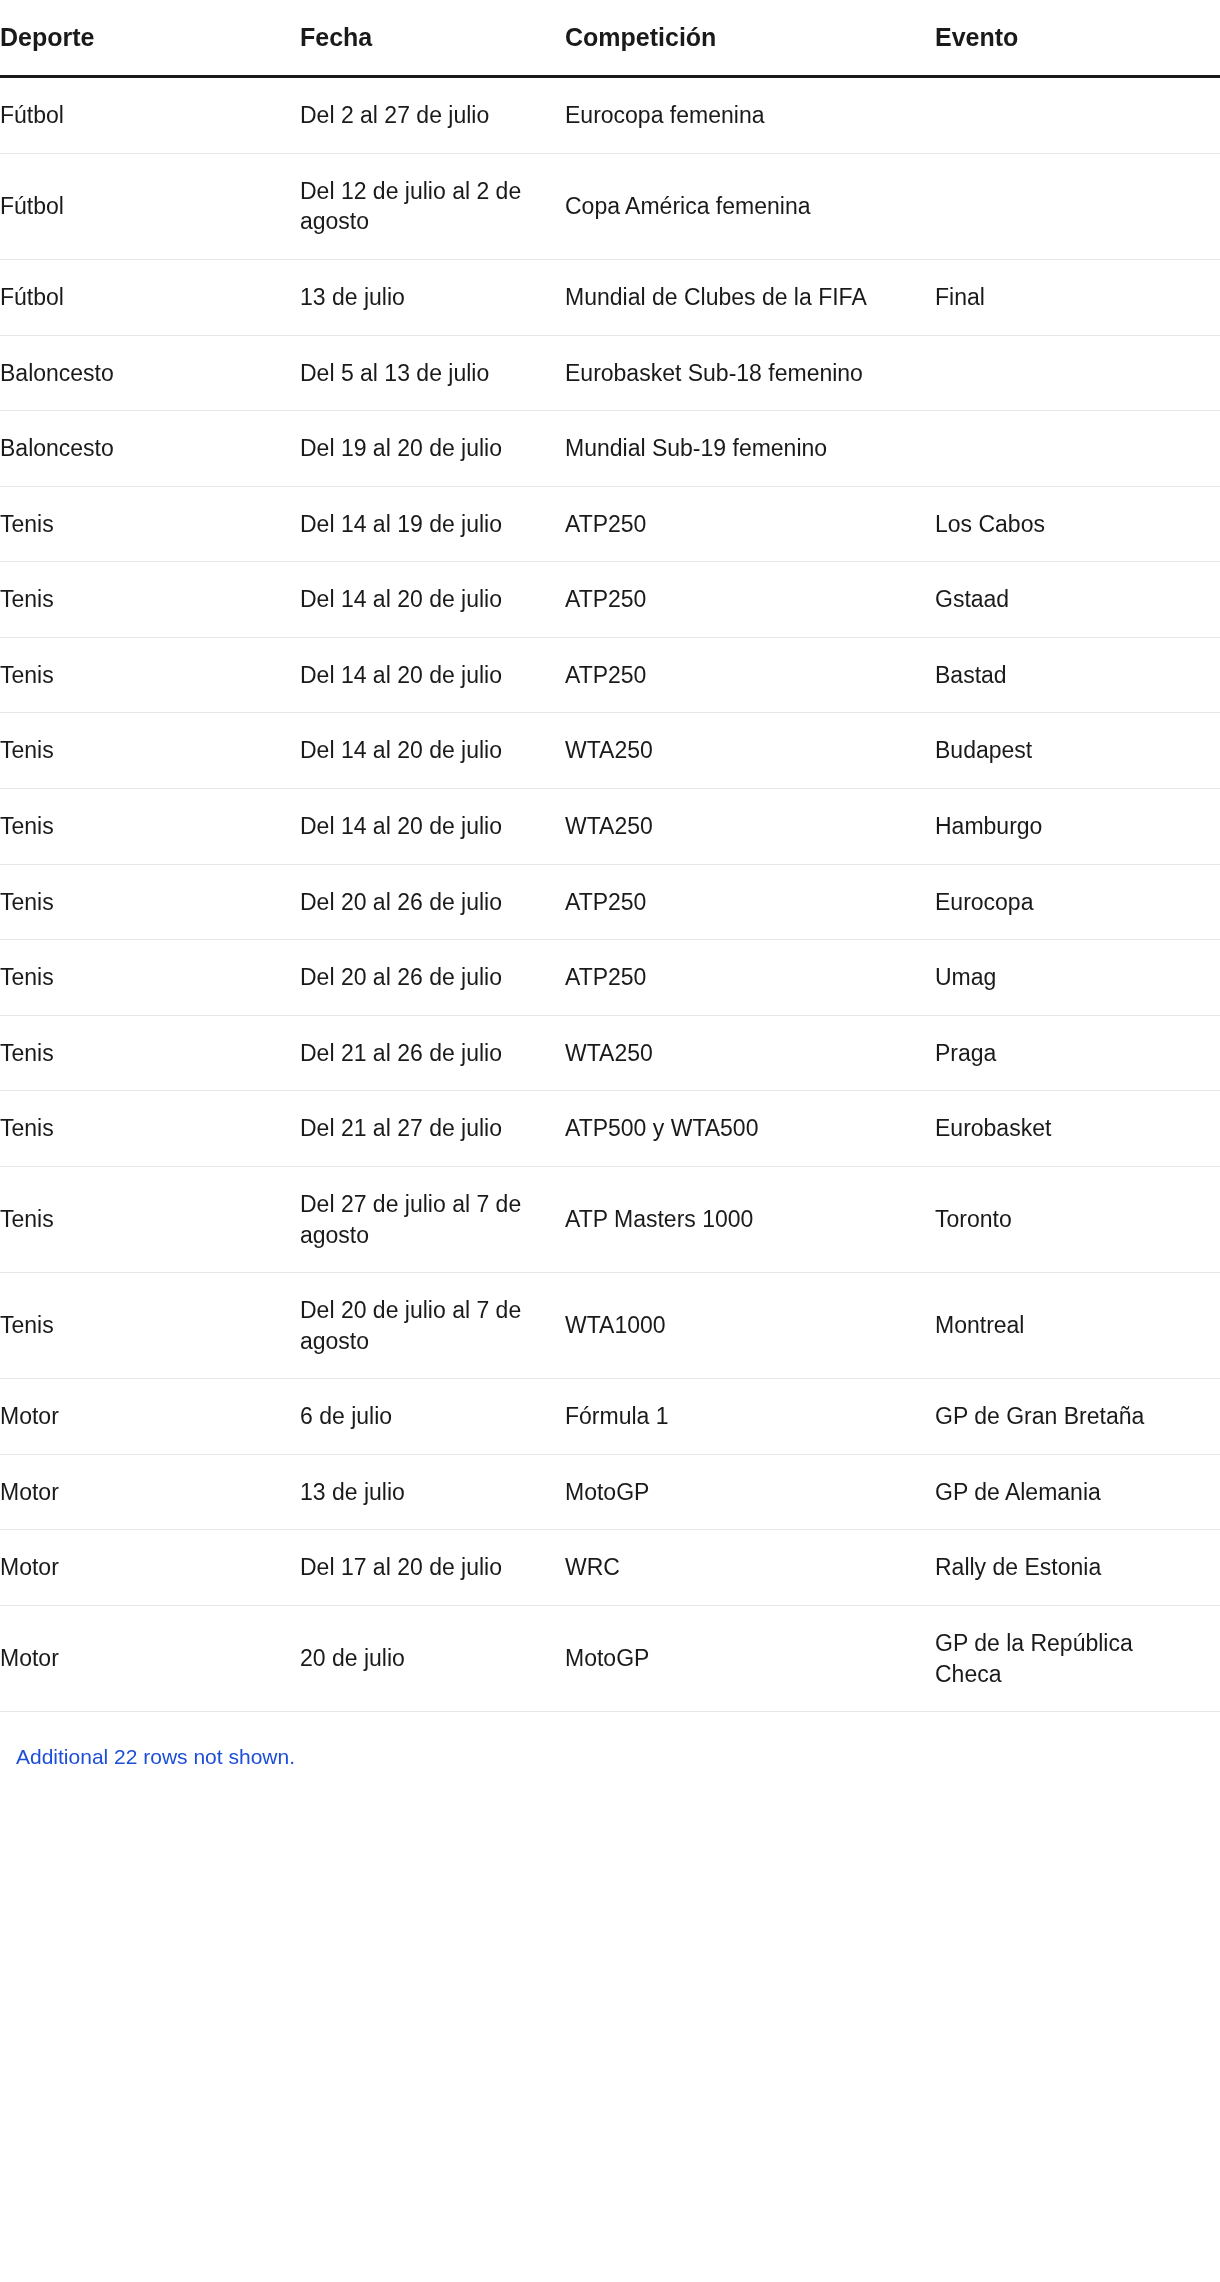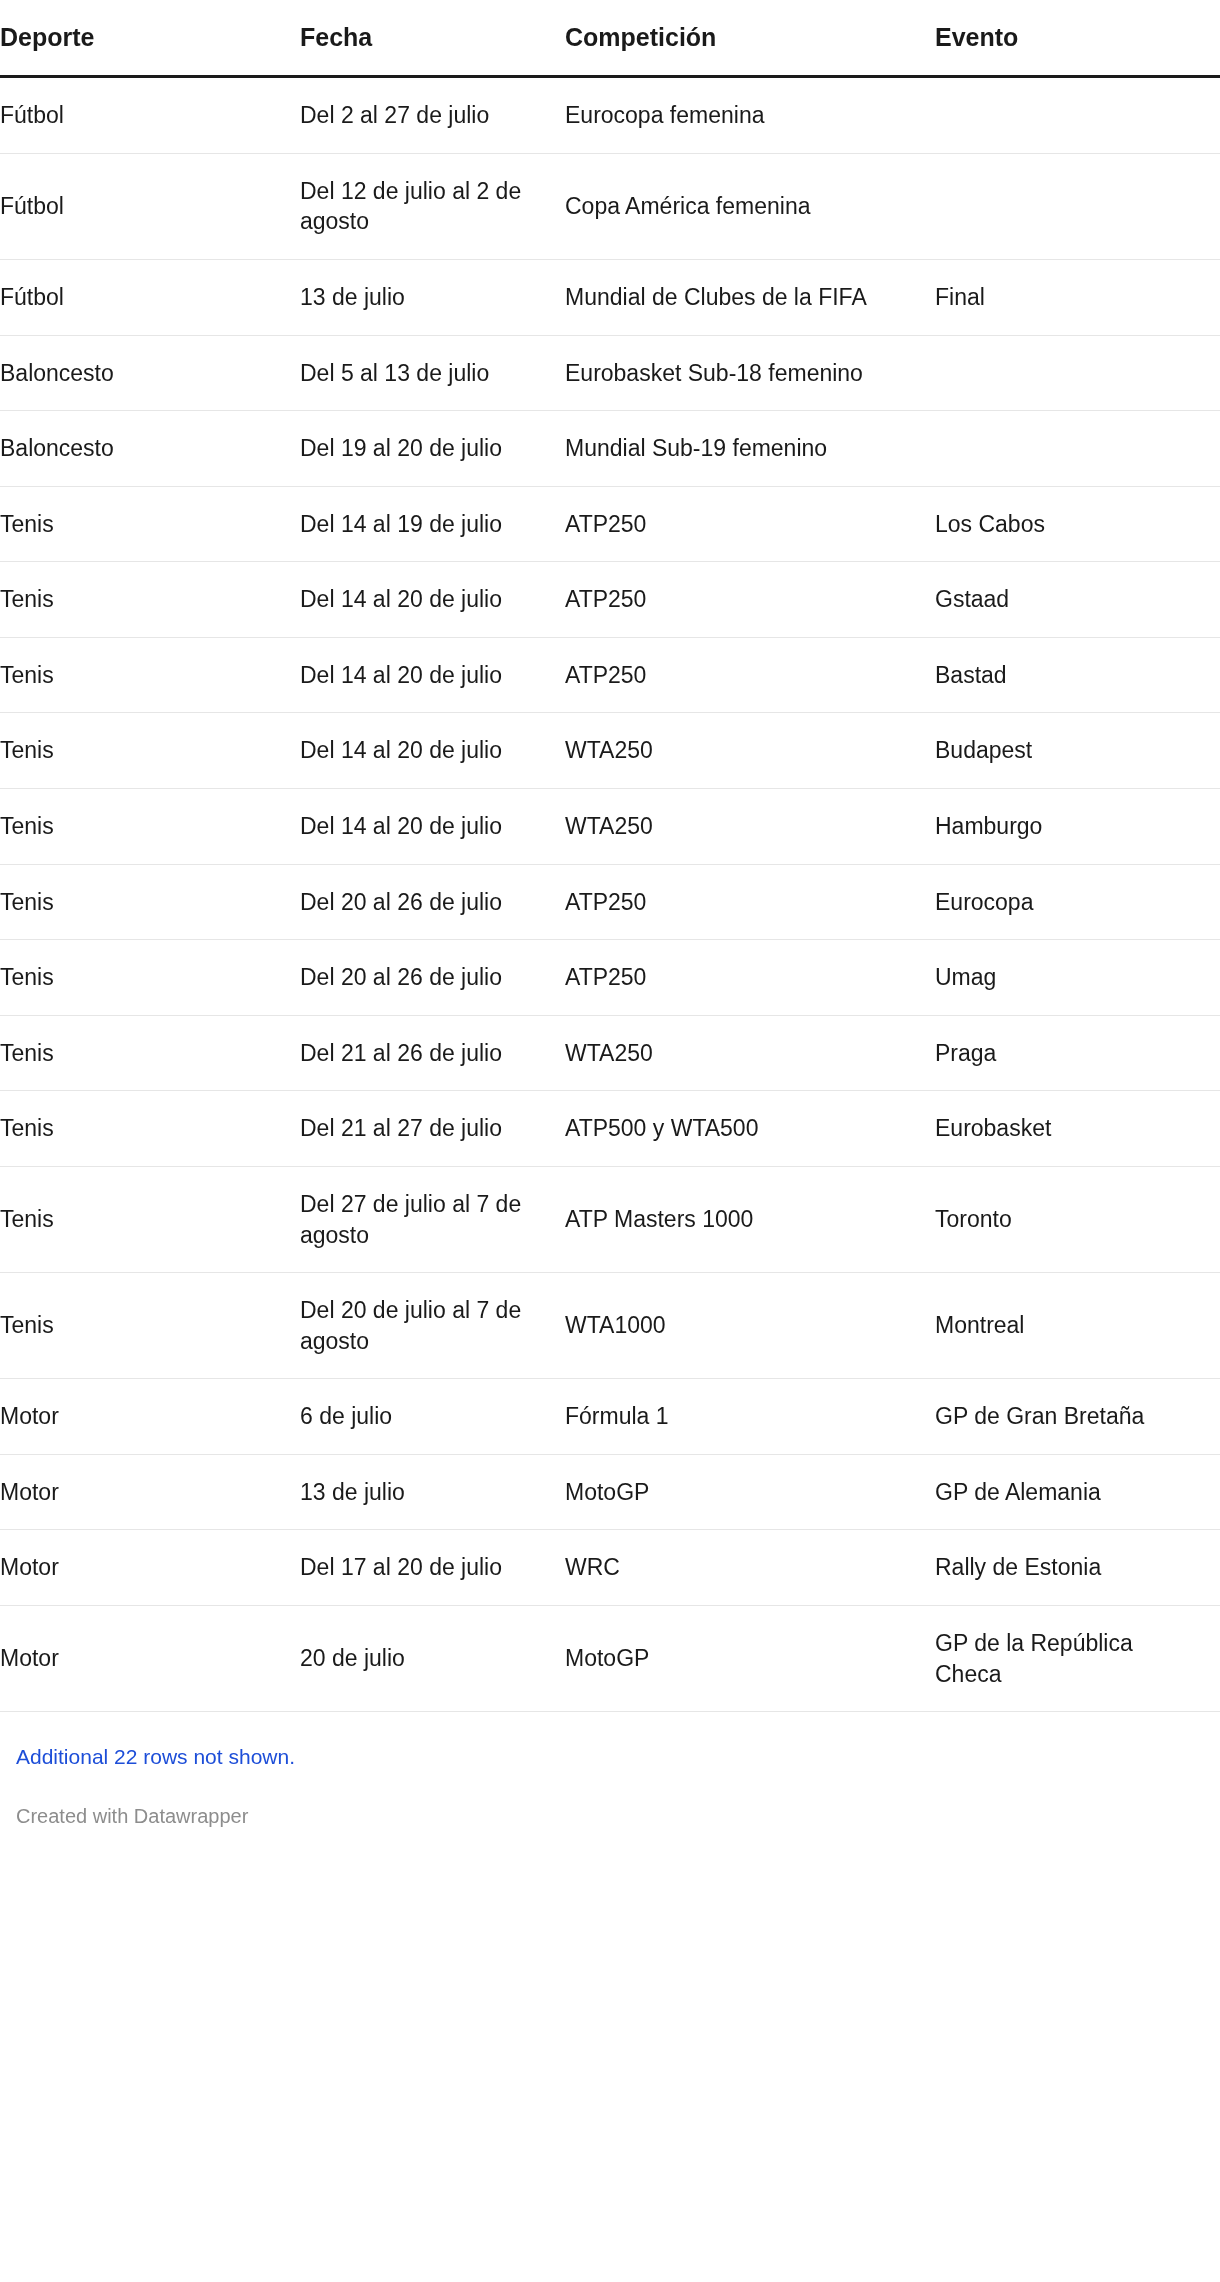--- a/index.html
+++ b/index.html
@@ -204,15 +204,14 @@
       <tr>
         <td class="c1">Motor</td>
         <td class="c2">20 de julio</td>
         <td class="c3">MotoGP</td>
         <td class="c4">GP de la República Checa</td>
       </tr>
     </tbody>
   </table>
 
   <div class="footnote">Additional 22 rows not shown.</div>
-  <div class="credit">Created with Datawrapper</div>
 
 </div>
 
 </body></html>

